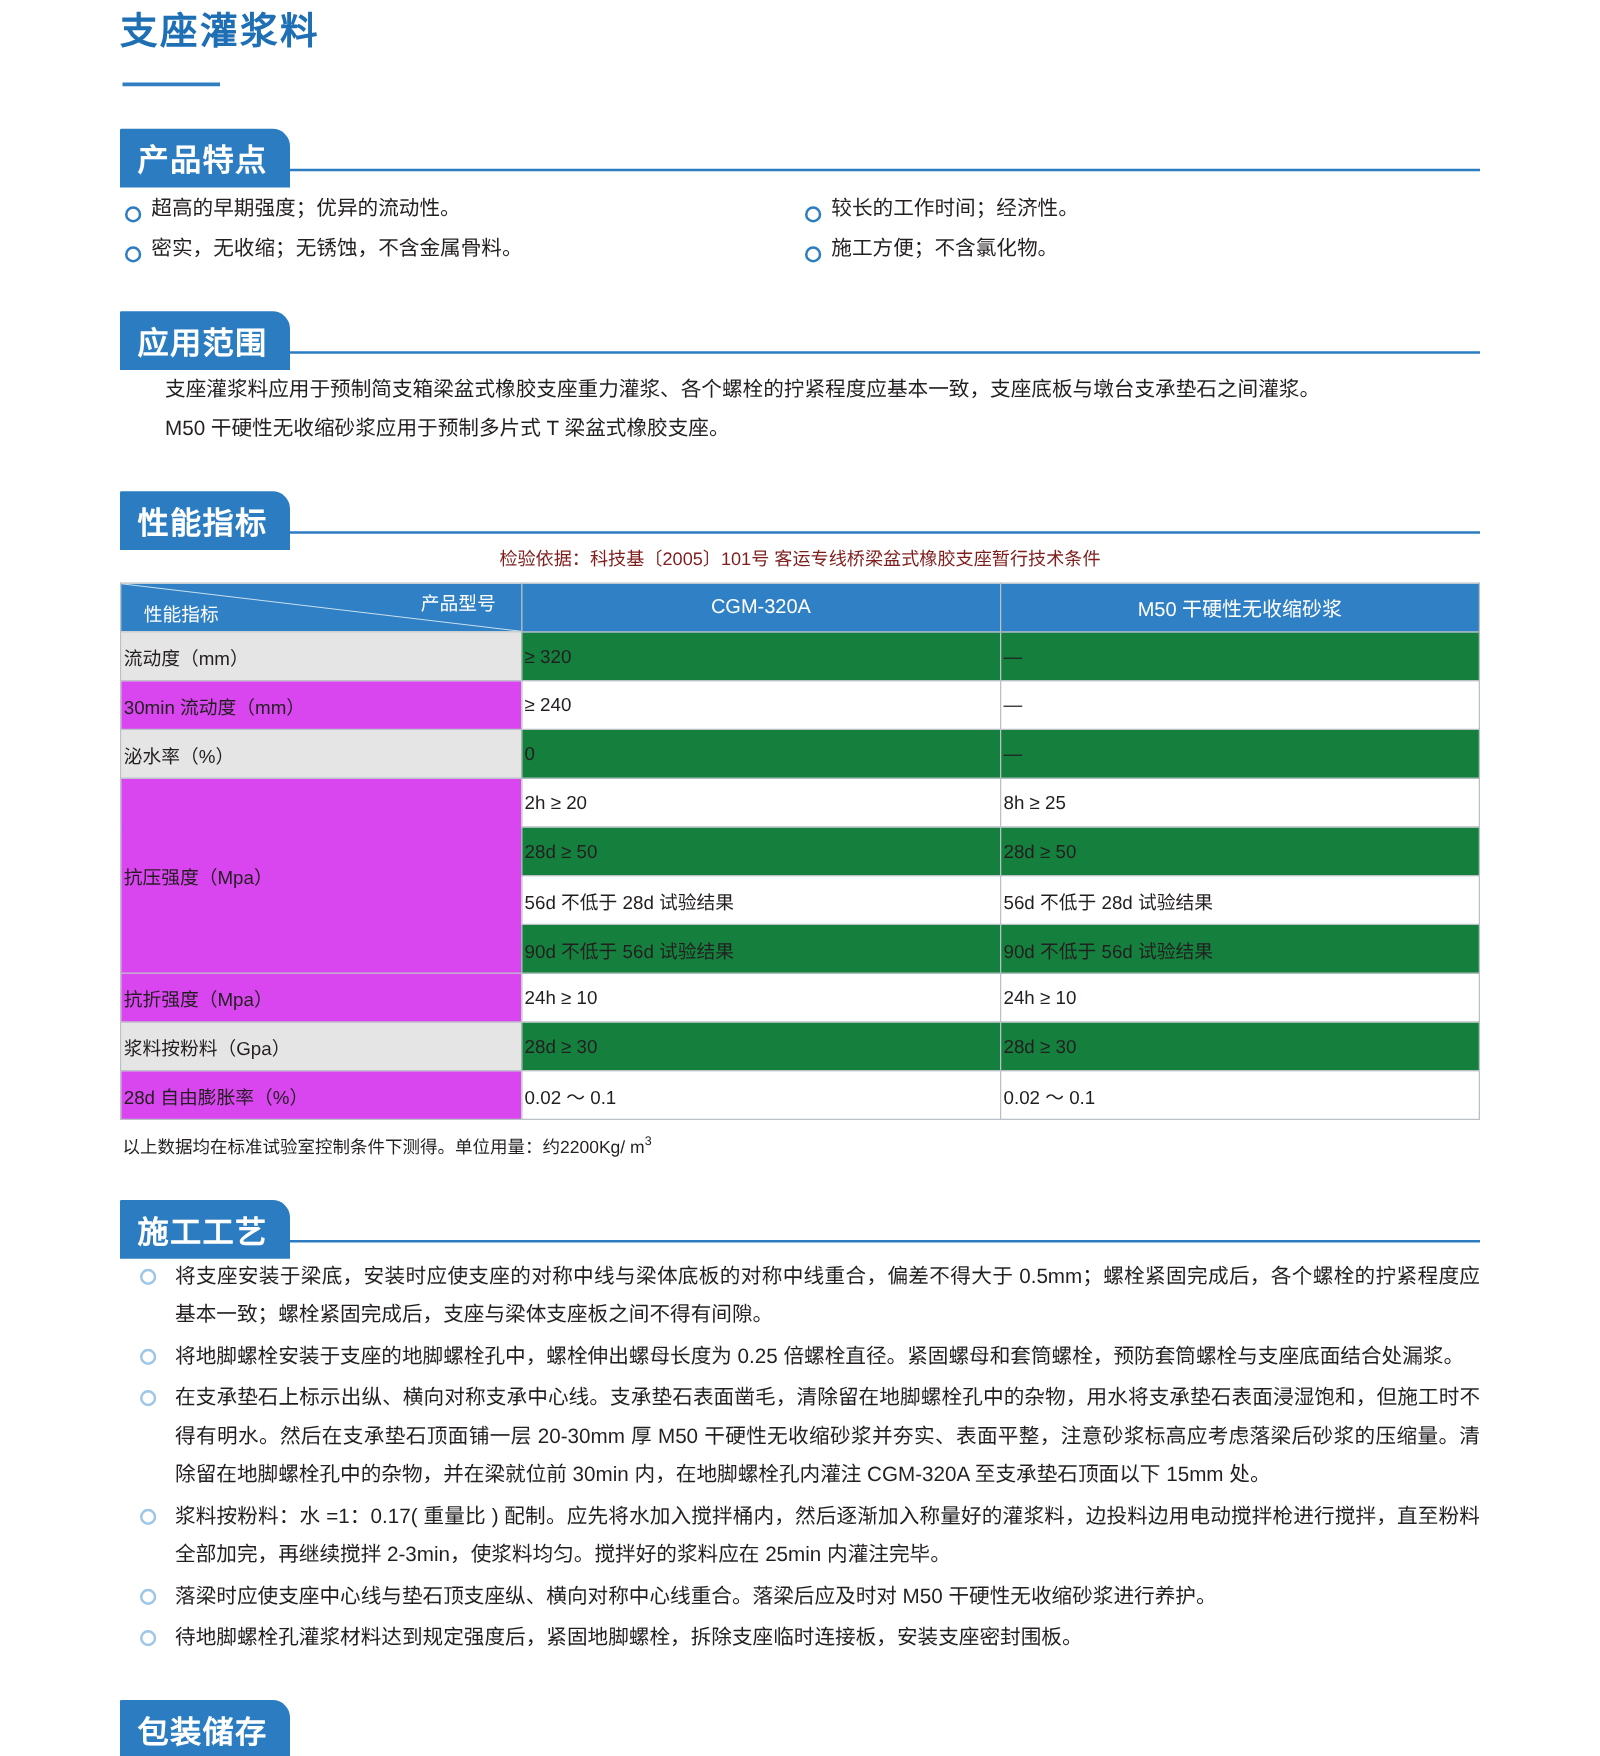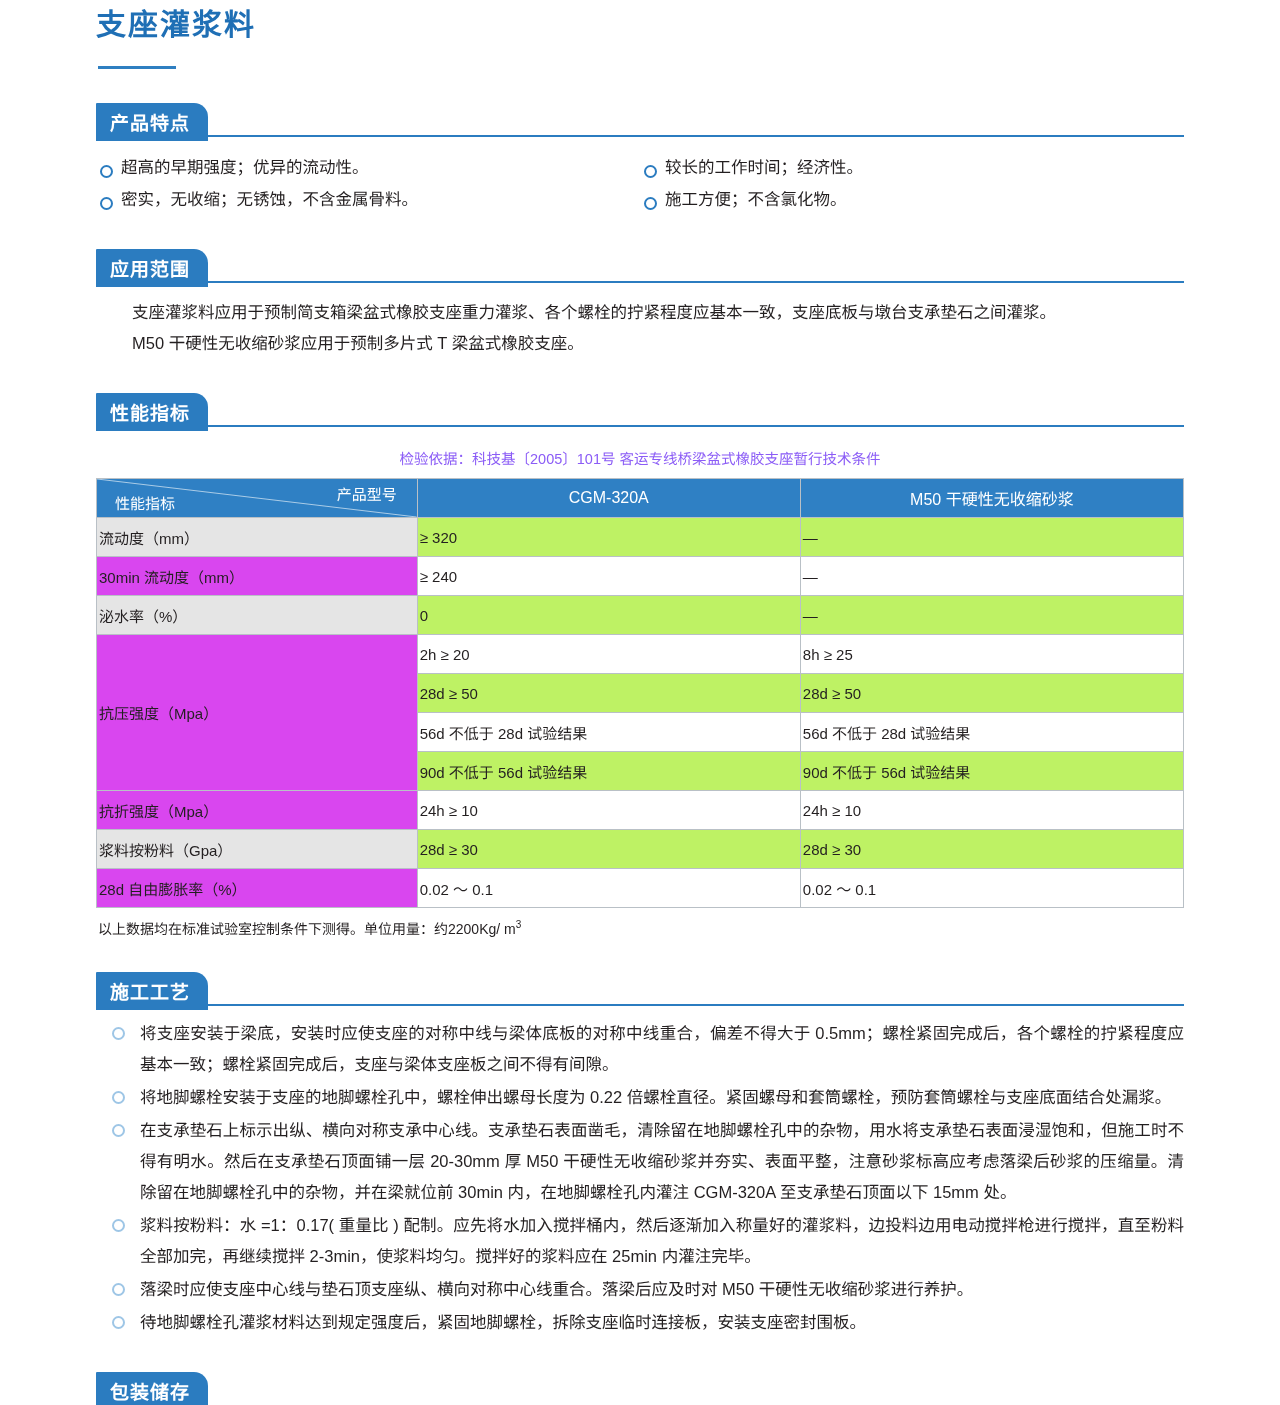--- a/index.html
+++ b/index.html
@@ -41,21 +41,21 @@
   
   .section-head {
     position: relative;
     margin-top: 34px;
     height: 34px;
   }
   .section-tab {
     display: inline-block;
     background: #2b7cc0;
     color: #ffffff;
-    font-size: 19px;
+    font-size: 25px;
     font-weight: bold;
     letter-spacing: 1px;
     padding: 5px 18px 6px 14px;
     position: relative;
     z-index: 2;
     border-radius: 1px 14px 0 0;
   }
   .section-rule {
     position: absolute;
     left: 0;
@@ -95,23 +95,23 @@
     margin-top: 14px;
     font-size: 16.5px;
     line-height: 31px;
     padding-left: 36px;
   }
 
   
   .table-note {
     text-align: center;
     font-size: 14.5px;
-    margin-top: 20px;
+    margin-top: 8px;
     margin-bottom: 10px;
-    color: #8b5cf6;
+    color: #7f1d1d;
   }
   table.perf {
     width: 100%;
     border-collapse: collapse;
     font-size: 15px;
     table-layout: fixed;
   }
   table.perf td, table.perf th {
     border: 1px solid #b9c0c6;
     height: 30px;
@@ -142,21 +142,21 @@
     right: 20px;
     top: 4px;
     font-size: 15px;
   }
   .corner .bl-label {
     position: absolute;
     left: 18px;
     bottom: 4px;
     font-size: 15px;
   }
-  .rowshade { background: #bef264; }
+  .rowshade { background: #15803d; }
   .rowwhite { background: #ffffff; }
   .lbl { background: #e5e5e5; }
   .lbl-w { background: #d946ef; }
 
   .table-foot {
     font-size: 14px;
     margin-top: 10px;
     padding-left: 2px;
   }
   .table-foot sup { font-size: 10px; }
@@ -322,21 +322,21 @@
     <div class="step">
       <span class="ringwrap">
           <span class="ring2"></span>
         </span>
       <span class="txt">将支座安装于梁底，安装时应使支座的对称中线与梁体底板的对称中线重合，偏差不得大于 0.5mm；螺栓紧固完成后，各个螺栓的拧紧程度应基本一致；螺栓紧固完成后，支座与梁体支座板之间不得有间隙。</span>
     </div>
     <div class="step">
       <span class="ringwrap">
           <span class="ring2"></span>
         </span>
-      <span class="txt">将地脚螺栓安装于支座的地脚螺栓孔中，螺栓伸出螺母长度为 0.22 倍螺栓直径。紧固螺母和套筒螺栓，预防套筒螺栓与支座底面结合处漏浆。</span>
+      <span class="txt">将地脚螺栓安装于支座的地脚螺栓孔中，螺栓伸出螺母长度为 0.25 倍螺栓直径。紧固螺母和套筒螺栓，预防套筒螺栓与支座底面结合处漏浆。</span>
     </div>
     <div class="step">
       <span class="ringwrap">
           <span class="ring2"></span>
         </span>
       <span class="txt">在支承垫石上标示出纵、横向对称支承中心线。支承垫石表面凿毛，清除留在地脚螺栓孔中的杂物，用水将支承垫石表面浸湿饱和，但施工时不得有明水。然后在支承垫石顶面铺一层 20-30mm 厚 M50 干硬性无收缩砂浆并夯实、表面平整，注意砂浆标高应考虑落梁后砂浆的压缩量。清除留在地脚螺栓孔中的杂物，并在梁就位前 30min 内，在地脚螺栓孔内灌注 CGM-320A 至支承垫石顶面以下 15mm 处。</span>
     </div>
     <div class="step">
       <span class="ringwrap">
           <span class="ring2"></span>

